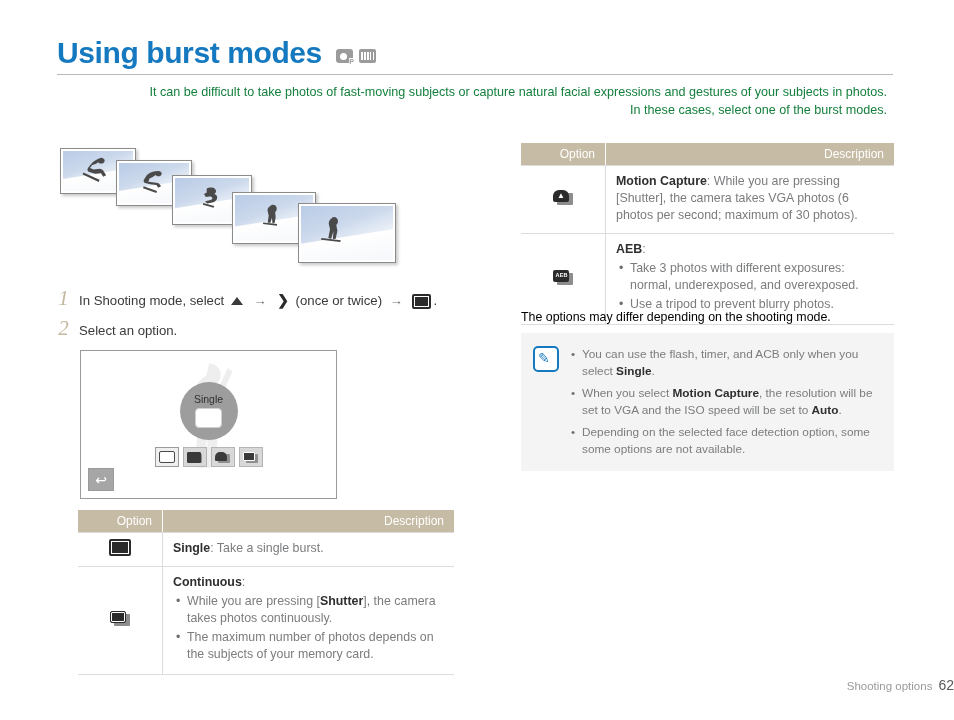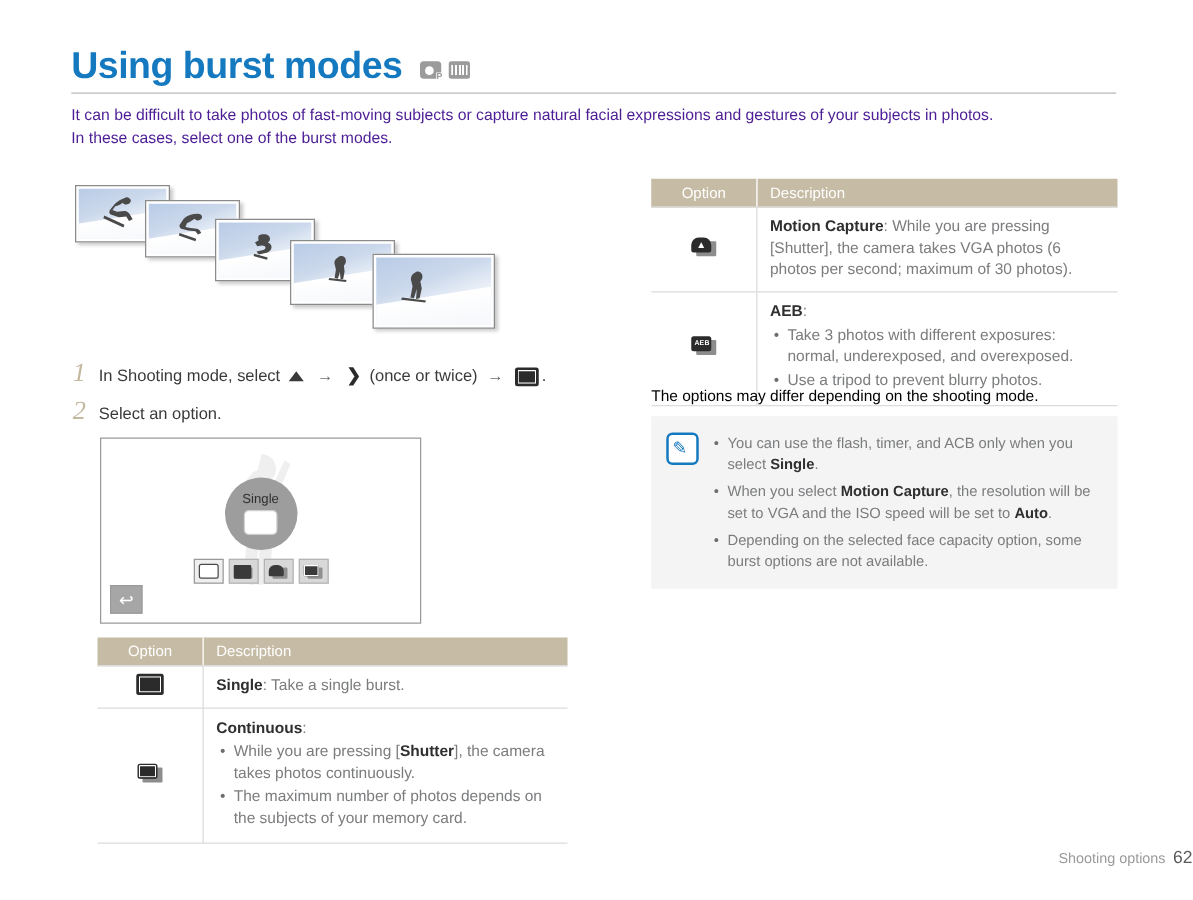--- a/index.html
+++ b/index.html
@@ -43,21 +43,21 @@
   .mode-ico.film{
     background:#9b9b9b;border-radius:2px;
   }
   .mode-ico.film:before{
     content:"";position:absolute;left:2px;top:3px;right:2px;bottom:3px;
     background:repeating-linear-gradient(90deg,#ffffff 0 1.5px,#9b9b9b 1.5px 3px);
   }
 
   .intro{
     position:absolute;left:57px;top:83px;width:830px;
-    font-size:12.6px;line-height:18px;color:#4c1d95;
+    font-size:12.6px;line-height:18px;color:#15803d;text-align:right;
   }
 
   
   .strip{position:absolute;left:58px;top:140px;width:420px;height:120px;}
   .frame{
     position:absolute;
     border:1px solid #8b8b8b;
     background:#fff;
     padding:2px;
     box-shadow:2px 2px 3px rgba(0,0,0,0.22);
@@ -142,21 +142,21 @@
   .lcd .back{
     position:absolute;left:7px;bottom:7px;width:24px;height:21px;
     background:#a6a6a6;border:1px solid #9a9a9a;
     display:flex;align-items:center;justify-content:center;
     color:#ffffff;font-size:14px;line-height:1;
   }
 
   
   .tbl{position:absolute;border-collapse:collapse;}
   .tbl .hd{background:#c6bba4;color:#ffffff;font-size:12px;}
-  .tbl .hd td{padding:4px 10px;}
+  .tbl .hd td{padding:4px 10px;text-align:right;}
   .tbl td{border-bottom:1px solid #dcdcdc;vertical-align:top;}
   .tbl .opt-cell{
     width:64px;text-align:center;vertical-align:middle;
     border-right:1px solid #dcdcdc;
   }
   .tbl .desc-cell{padding:7px 10px 9px 10px;font-size:12.4px;line-height:17px;color:#7b7c7e;}
   .tbl .hd .opt-cell{border-right:1px solid #ffffff;}
   .tbl b{color:#2f2f2f;}
   .tbl ul{margin:2px 0 0 0;padding-left:14px;list-style:none;}
   .tbl li{position:relative;margin-bottom:2px;}
@@ -391,21 +391,21 @@
 
   <div class="note-caption">The options may differ depending on the shooting mode.</div>
 
   <div class="notebox">
     <div class="note-icon">
         <span class="feather">✎</span>
       </div>
     <ul>
       <li>You can use the flash, timer, and ACB only when you select <b>Single</b>.</li>
       <li>When you select <b>Motion Capture</b>, the resolution will be set to VGA and the ISO speed will be set to <b>Auto</b>.</li>
-      <li>Depending on the selected face capacity option, some burst options are not available.</li>
+      <li>Depending on the selected face detection option, some some options are not available.</li>
     </ul>
   </div>
 
   <div class="footer">
     <span>Shooting options</span><span class="pg">62</span>
   </div>
 
 </div>
 
 </body></html>

